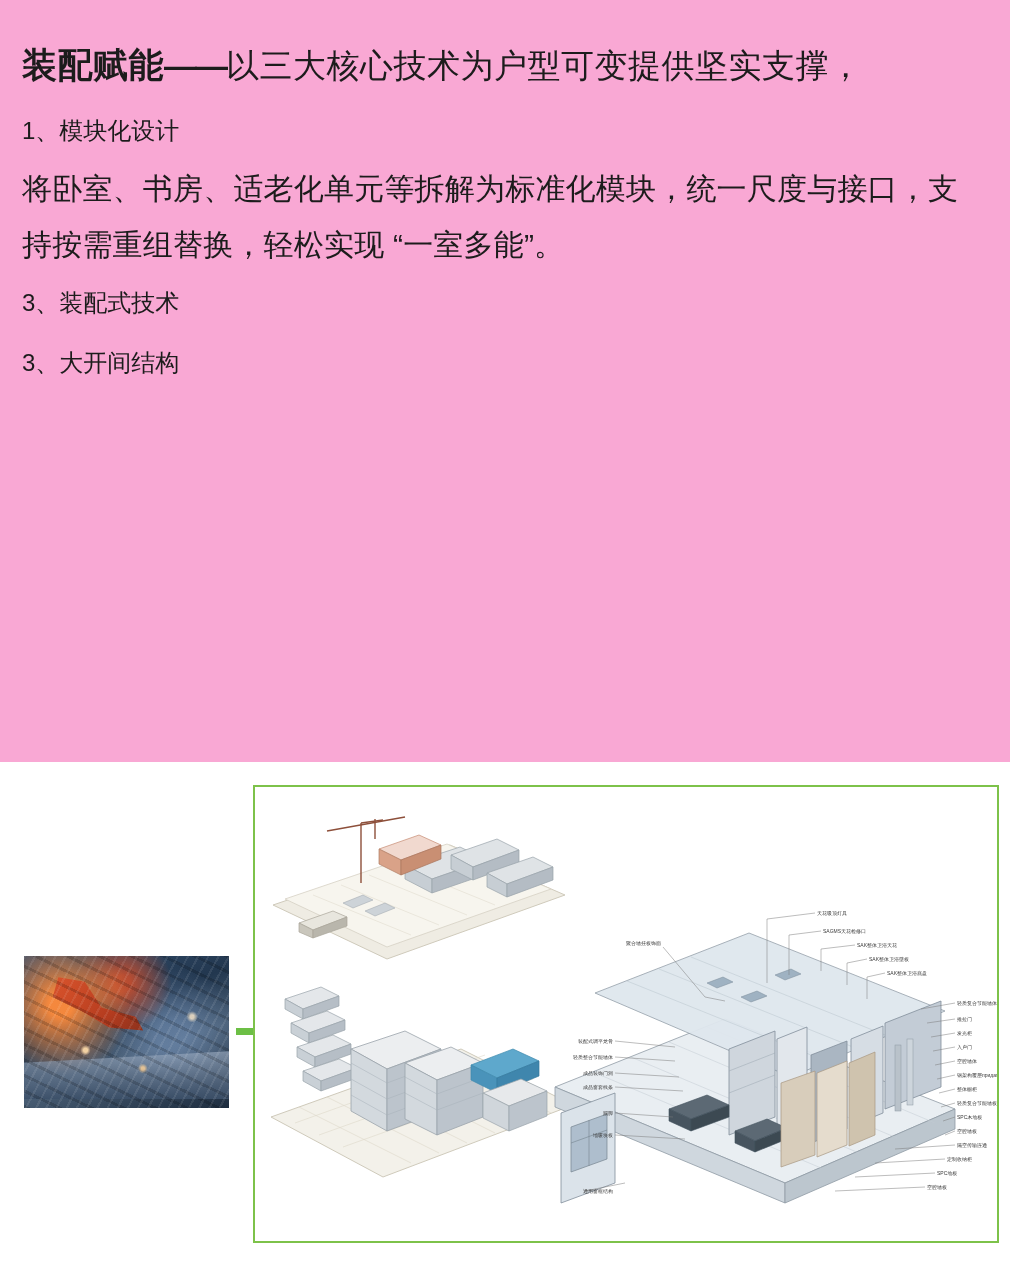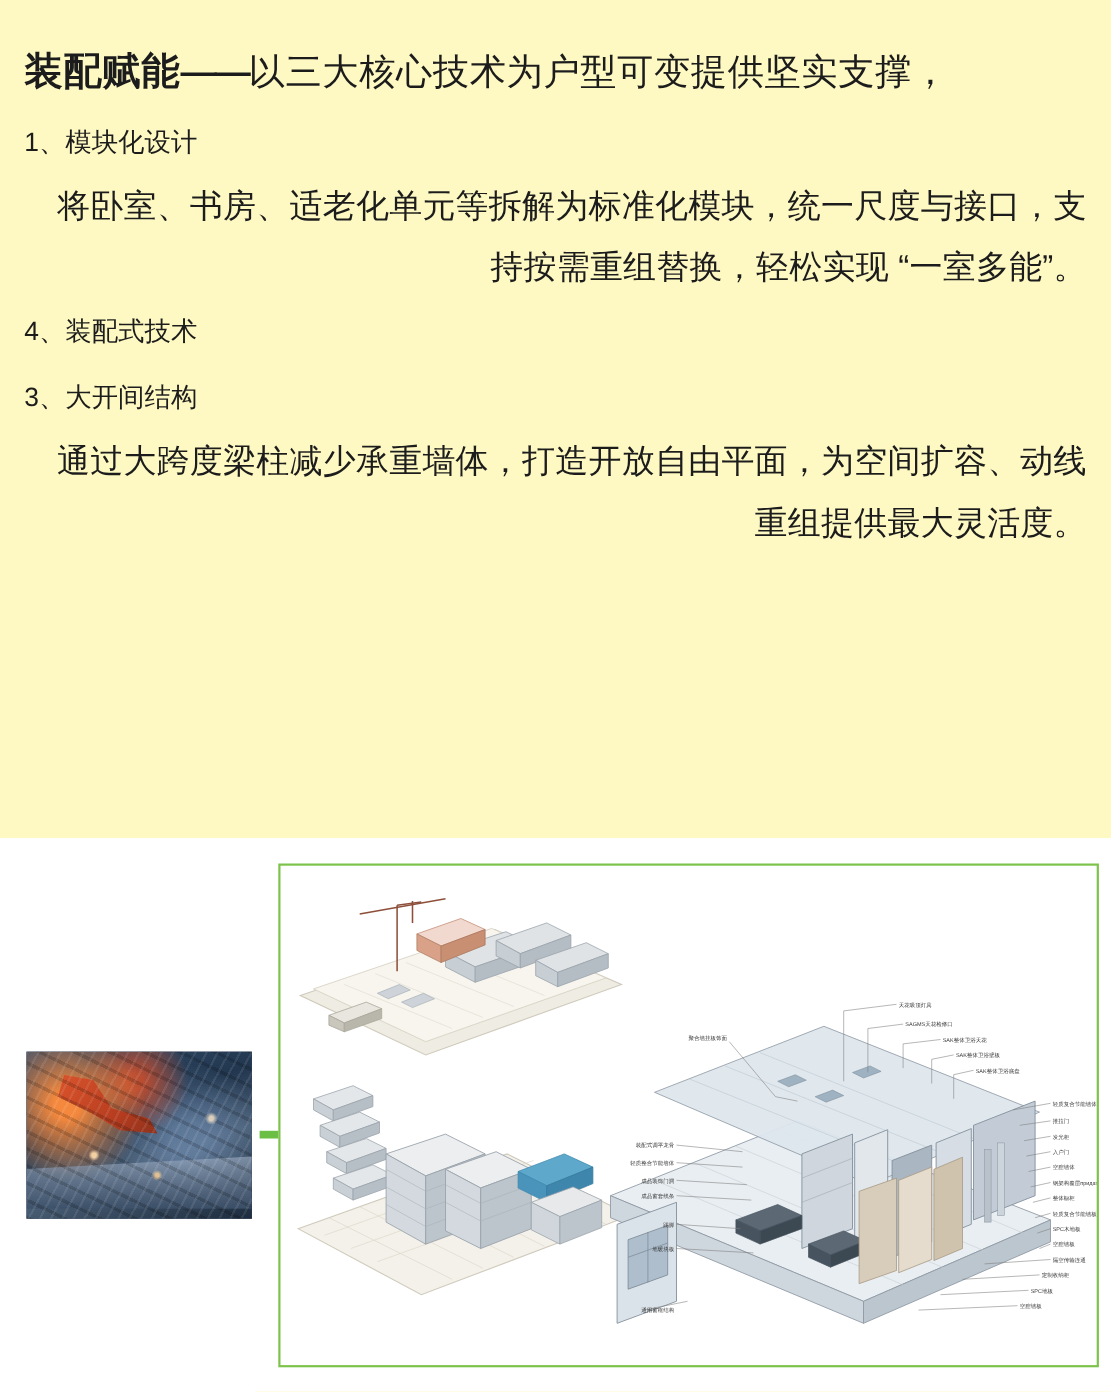--- a/index.html
+++ b/index.html
@@ -19,21 +19,21 @@
     height: 1265px;
   }
 
   
   .text-panel {
     position: absolute;
     left: 0;
     top: 0;
     width: 1010px;
     height: 762px;
-    background: #fef9c3;
+    background: #f9a8d4;
     box-sizing: border-box;
     padding: 36px 22px 0 22px;
   }
   .headline {
     font-size: 33px;
     line-height: 58px;
     color: #1c1c1c;
     letter-spacing: 0.5px;
     margin: 0 0 6px 0;
     font-weight: 400;
@@ -58,21 +58,20 @@
     color: #1c1c1c;
     margin: 0;
     font-weight: 400;
   }
   .item-body {
     font-size: 30px;
     line-height: 56px;
     color: #1c1c1c;
     margin: 0;
     letter-spacing: 0.2px;
-    text-align: right;
   }
 
   
   .figure-area {
     position: absolute;
     left: 0;
     top: 762px;
     width: 1010px;
     height: 503px;
     background: #ffffff;
@@ -190,24 +189,23 @@
   <section class="text-panel">
 
     <h1 class="headline">
       <span class="strong">装配赋能</span><span class="dash">——</span><span>以三大核心技术为户型可变提供坚实支撑，</span>
     </h1>
 
 
     <p class="item-title">1、模块化设计</p>
     <p class="item-body">将卧室、书房、适老化单元等拆解为标准化模块，统一尺度与接口，支持按需重组替换，轻松实现 “一室多能”。</p>
 
-    <p class="item-title">4、装配式技术</p>
+    <p class="item-title">3、装配式技术</p>
 
     <p class="item-title">3、大开间结构</p>
-    <p class="item-body">通过大跨度梁柱减少承重墙体，打造开放自由平面，为空间扩容、动线重组提供最大灵活度。</p>
 
   </section>
 
   <section class="figure-area">
 
     <div class="photo">
       <div class="layer-a"></div>
       <div class="belt"></div>
       <div class="arm"></div>
       <div class="layer-b"></div>

